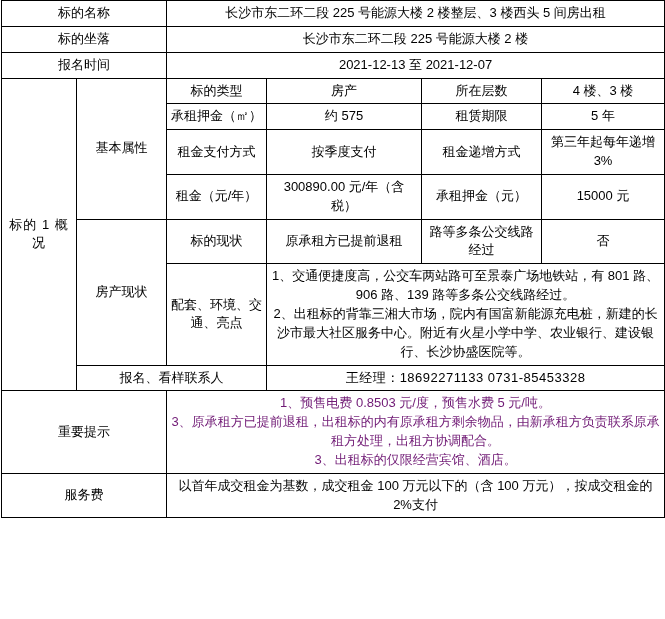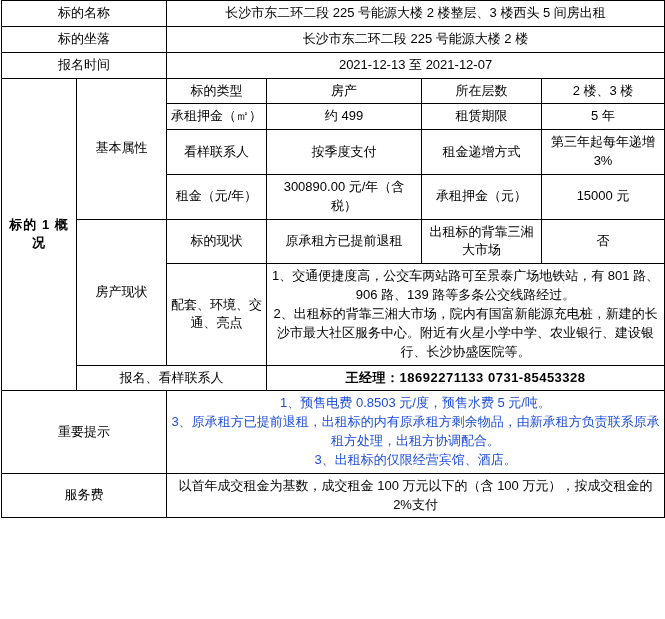--- a/index.html
+++ b/index.html
@@ -32,35 +32,35 @@
     text-align: center;
     font-size: 13px;
     line-height: 1.45;
     word-break: break-word;
   }
   .lbl {
     font-size: 13px;
   }
   .big-label {
     font-size: 15px;
-    font-weight: bold;
+    font-weight: normal;
     letter-spacing: 1px;
   }
   .left-al {
     text-align: left;
     padding-left: 7px;
     padding-right: 7px;
   }
   .red {
-    color: #1d4ed8;
+    color: #701a75;
     margin-left: 12px;
   }
   .contact {
     font-size: 14px;
-    font-weight: bold;
+    font-weight: normal;
     letter-spacing: 0.5px;
   }
   .tight {
     line-height: 1.5;
   }
   .vert-label {
     font-size: 13px;
     line-height: 1.5;
   }
 </style>
@@ -89,45 +89,45 @@
       <tr>
         <td colspan="2" class="lbl">报名时间</td>
         <td colspan="4">2021-12-13 至 2021-12-07</td>
       </tr>
       <tr>
         <td rowspan="7" class="big-label">标的 1 概况</td>
         <td rowspan="4" class="lbl">基本属性</td>
         <td class="lbl">标的类型</td>
         <td>房产</td>
         <td class="lbl">所在层数</td>
-        <td>2 楼、3 楼</td>
+        <td>4 楼、3 楼</td>
       </tr>
       <tr>
         <td class="lbl">承租押金（㎡）</td>
-        <td>约 499</td>
+        <td>约 575</td>
         <td class="lbl">租赁期限</td>
         <td>5 年</td>
       </tr>
       <tr>
-        <td class="lbl">看样联系人</td>
+        <td class="lbl">租金支付方式</td>
         <td>按季度支付</td>
         <td class="lbl">租金递增方式</td>
         <td>第三年起每年递增 3%</td>
       </tr>
       <tr>
         <td class="lbl">租金（元/年）</td>
         <td>300890.00 元/年（含税）</td>
         <td class="lbl">承租押金（元）</td>
         <td>15000 元</td>
       </tr>
       <tr>
         <td rowspan="2" class="lbl">房产现状</td>
         <td class="lbl">标的现状</td>
         <td>原承租方已提前退租</td>
-        <td class="lbl">出租标的背靠三湘大市场</td>
+        <td class="lbl">路等多条公交线路经过</td>
         <td>否</td>
       </tr>
       <tr>
         <td class="lbl vert-label">配套、环境、交通、亮点</td>
         <td colspan="3" class="left-al tight">
           <div>1、交通便捷度高，公交车两站路可至景泰广场地铁站，有 801 路、906 路、139 路等多条公交线路经过。</div>
           <div>2、出租标的背靠三湘大市场，院内有国富新能源充电桩，新建的长沙市最大社区服务中心。附近有火星小学中学、农业银行、建设银行、长沙协盛医院等。</div>
         </td>
       </tr>
       <tr>

